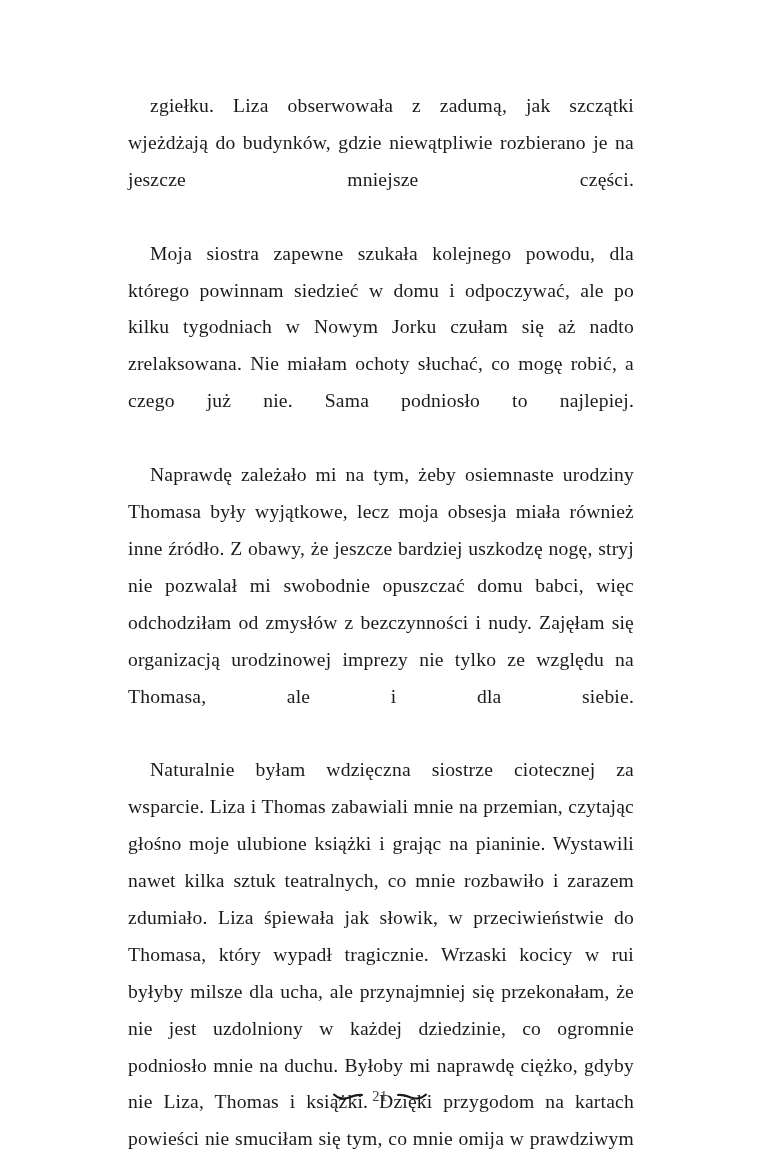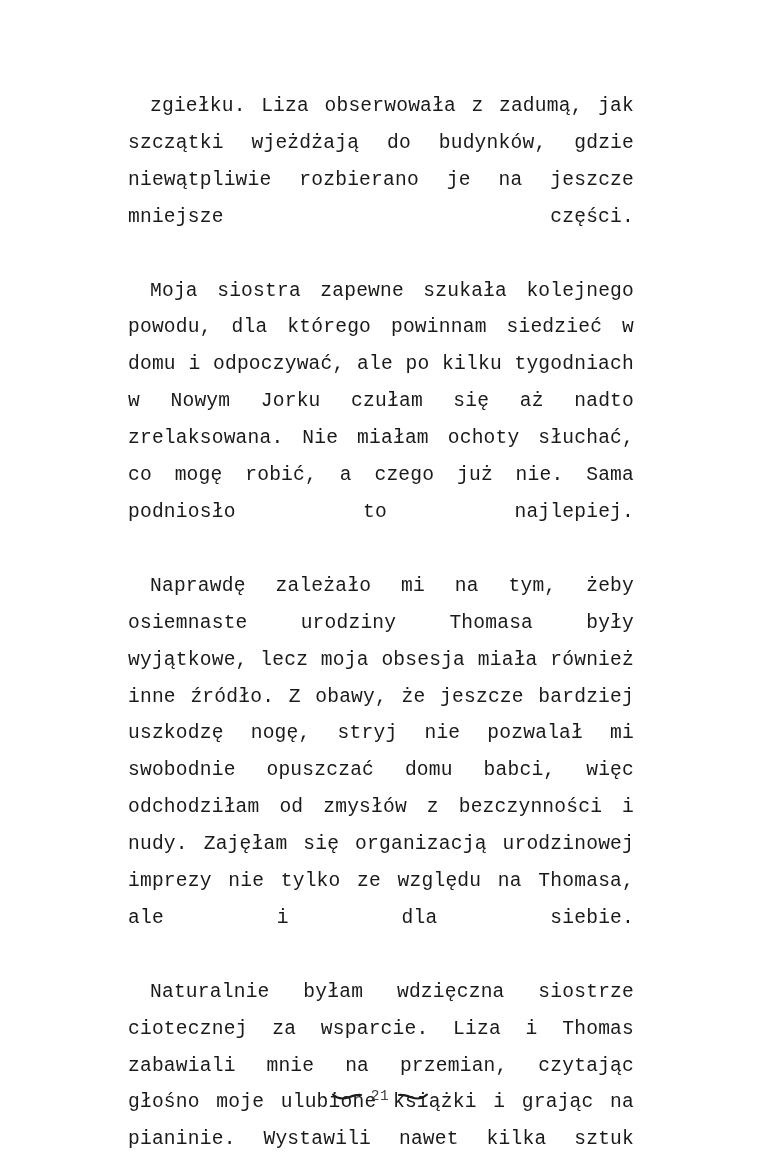--- a/index.html
+++ b/index.html
@@ -15,21 +15,20 @@
     color: #1b1a19;
     overflow: hidden;
     position: relative;
   }
 
   .page {
     position: relative;
     width: 636px;
     height: 1155px;
     box-sizing: border-box;
-    font-family: Liberation Mono, monospace;
   }
 
   .text-block {
     position: absolute;
     left: 128px;
     top: 88px;
     width: 506px;
   }
 
   p.para {

